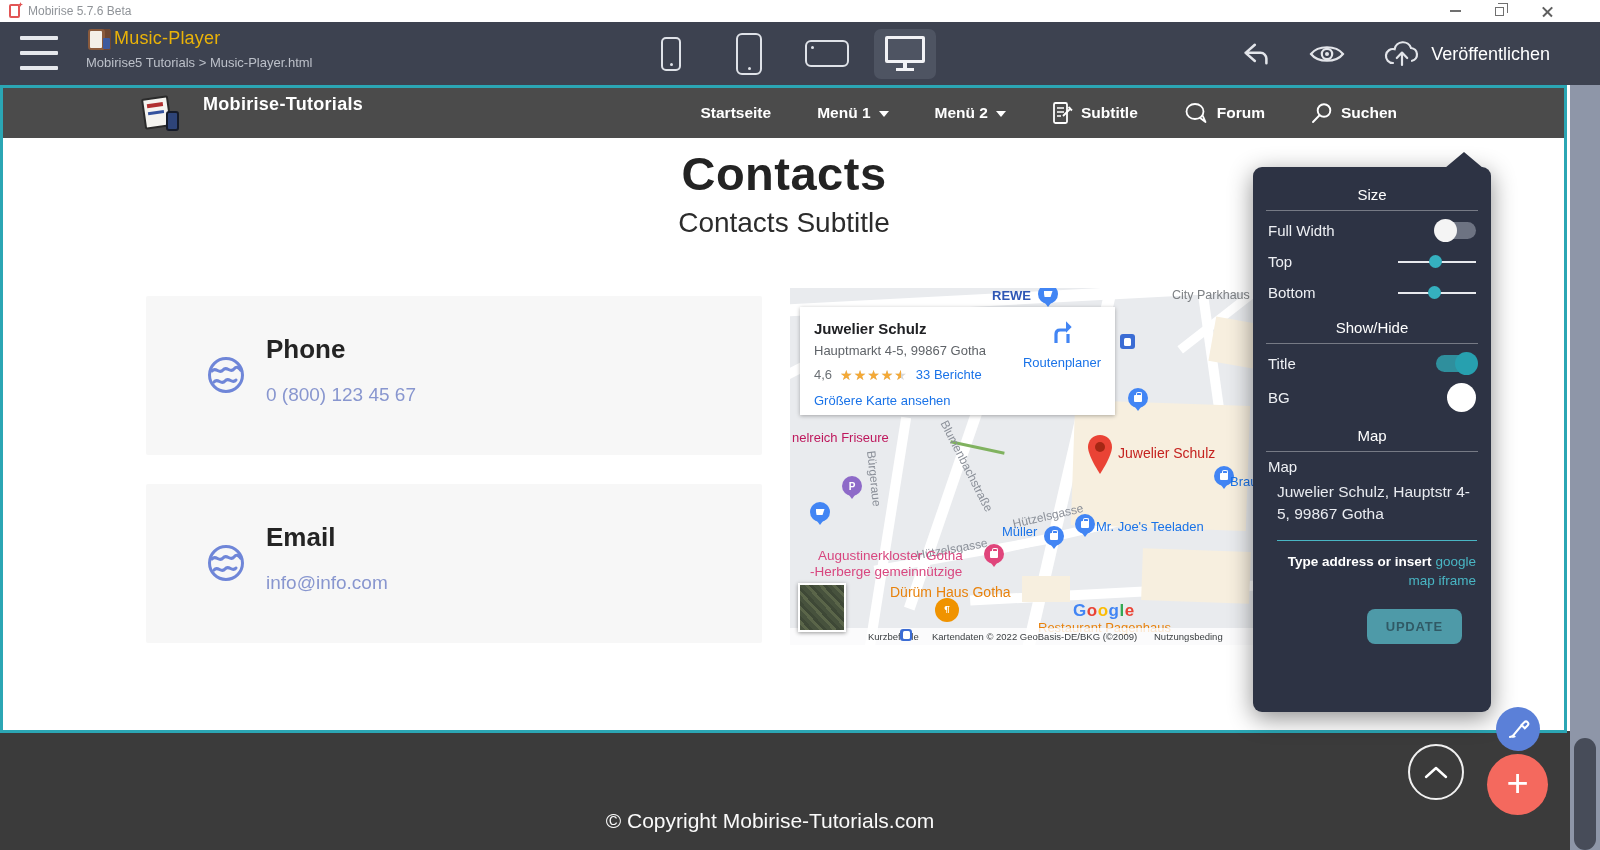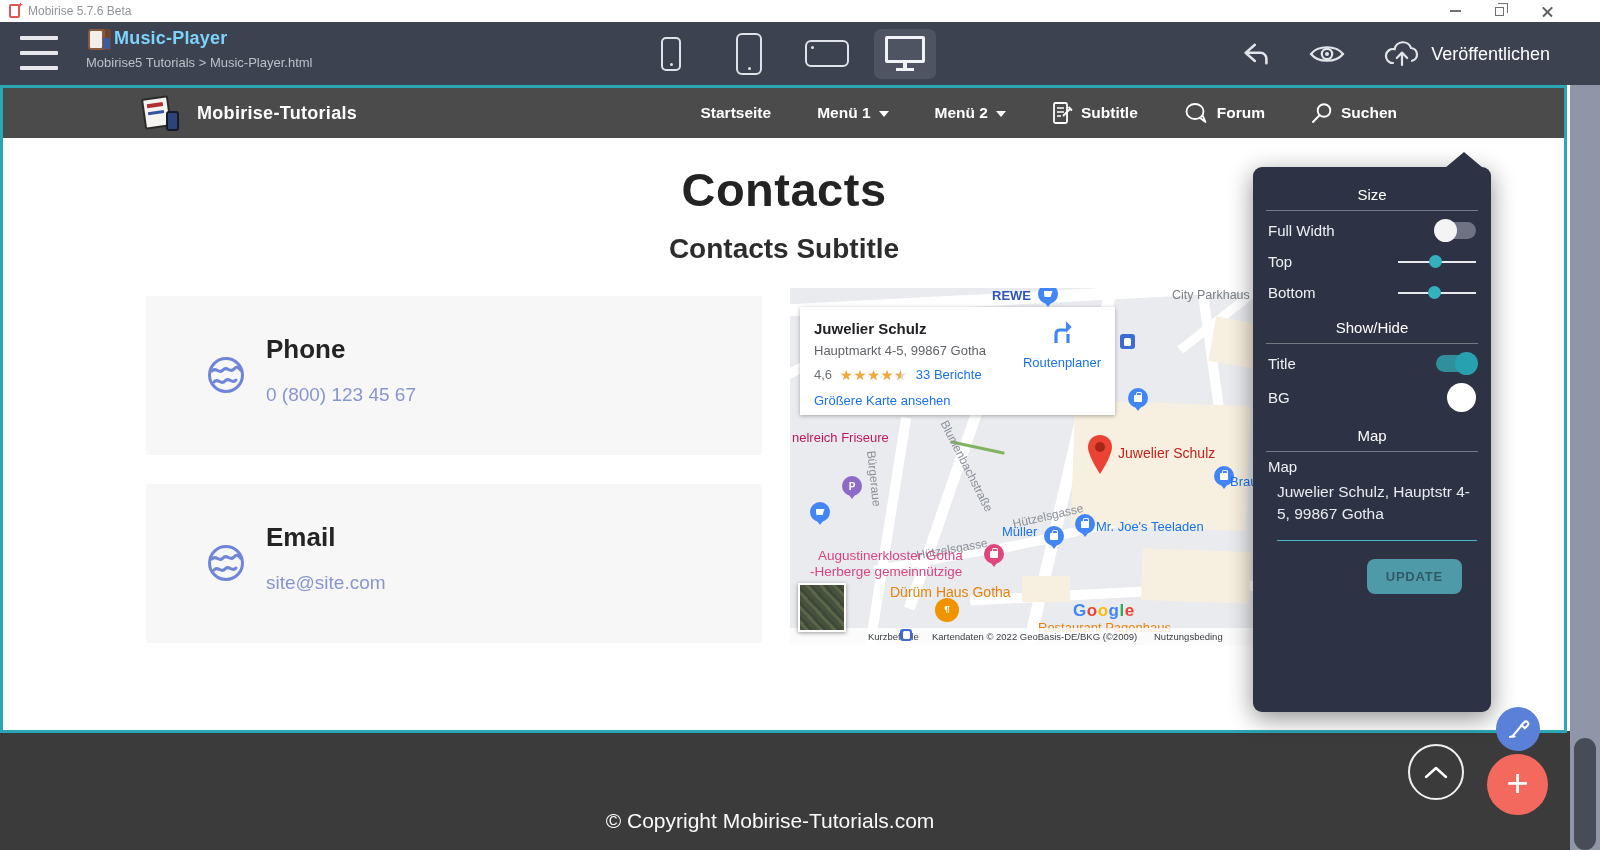--- a/index.html
+++ b/index.html
@@ -22,21 +22,21 @@
   .wb-close span::before,.wb-close span::after{content:"";position:absolute;left:0;top:6px;width:13px;height:1.6px;background:#5f5f5f}
   .wb-close span::before{transform:rotate(45deg)}.wb-close span::after{transform:rotate(-45deg)}
 
   
   .toolbar{position:absolute;left:0;top:22px;width:1600px;height:63px;background:#3d4250;z-index:10}
   .hamburger{position:absolute;left:20px;top:14px;width:38px;height:34px;display:flex;flex-direction:column;justify-content:space-between;cursor:pointer}
   .hamburger i{display:block;height:4px;background:#e6e8ec;border-radius:1px}
   .proj-ico{position:absolute;left:88px;top:7px;width:23px;height:21px;background:#8a5a3c;border-radius:3px;box-shadow:inset -6px 0 0 #6e4630}
   .proj-ico::before{content:"";position:absolute;left:2px;top:2px;width:12px;height:17px;background:#f3efe8;border-radius:1px}
   .proj-ico::after{content:"";position:absolute;right:1px;bottom:1px;width:7px;height:11px;background:#3d5a9e;border-radius:1px}
-  .proj-title{position:absolute;left:114px;top:6px;font-size:18px;font-weight:700;color:#7dd3fc;letter-spacing:.2px}
+  .proj-title{position:absolute;left:114px;top:6px;font-size:18px;font-weight:400;color:#eab308;letter-spacing:.2px}
   .breadcrumb{position:absolute;left:86px;top:33px;font-size:13px;color:#bcc0c9}
   .devices{position:absolute;left:640px;top:4px;height:55px;display:flex;align-items:center;gap:16px}
   .dev-btn{width:62px;height:50px;display:flex;align-items:center;justify-content:center;border-radius:7px;cursor:pointer}
   .dev-btn.selected{background:#4e5462}
   .ic-phone-s{width:20px;height:34px;border:2.5px solid #dfe2e8;border-radius:5px;position:relative}
   .ic-phone-s::after,.ic-phone-l::after{content:"";position:absolute;left:50%;bottom:3px;width:3px;height:3px;margin-left:-1.5px;border-radius:50%;background:#dfe2e8}
   .ic-phone-l{width:26px;height:42px;border:2.5px solid #dfe2e8;border-radius:6px;position:relative}
   .ic-tablet{width:44px;height:27px;border:2.5px solid #dfe2e8;border-radius:6px;position:relative}
   .ic-tablet::after{content:"";position:absolute;left:4px;top:4px;width:3px;height:3px;border-radius:50%;background:#dfe2e8}
   .ic-desktop{position:relative;width:40px;height:36px}
@@ -46,35 +46,35 @@
   .tb-right{position:absolute;right:50px;top:6px;height:52px;display:flex;align-items:center;gap:38px}
   .tb-btn{display:flex;align-items:center;gap:10px;cursor:pointer}
   .publish-label{font-size:18px;color:#fff}
 
   
   .sel-border{position:absolute;left:0;top:85px;width:1567px;height:648px;border:3px solid #2ba6b4;z-index:3;pointer-events:none}
 
   
   .page{position:absolute;left:3px;top:88px;width:1562px;height:643px;background:#fff;z-index:1;overflow:hidden}
   .site-nav{position:relative;width:100%;height:50px;background:#4b4b4b;display:flex;align-items:center}
-  .brand{display:flex;align-items:center;gap:14px;margin-left:138px}
+  .brand{display:flex;align-items:flex-start;gap:20px;margin-left:138px}
   .brand-logo{position:relative;width:42px;height:38px}
   .lg-book{position:absolute;left:2px;top:3px;width:27px;height:31px;background:#f5f4f0;border:2px solid #2b2b2b;transform:rotate(-8deg);border-radius:2px}
   .lg-book::before{content:"";position:absolute;left:3px;top:4px;width:16px;height:4px;background:#b03030}
   .lg-book::after{content:"";position:absolute;left:3px;top:12px;width:16px;height:3px;background:#35539e}
   .lg-phone{position:absolute;right:4px;bottom:1px;width:13px;height:20px;background:#2e4479;border:2px solid #151b2a;border-radius:3px}
   .brand-name{font-size:18px;font-weight:700;color:#fff;letter-spacing:.3px}
   .nav-items{display:flex;align-items:center;gap:46px;margin-left:auto;margin-right:168px}
   .nav-item{display:flex;align-items:center;gap:8px;color:#fff;font-size:15.5px;font-weight:600;cursor:pointer;white-space:nowrap}
   .caret{width:0;height:0;border-left:5px solid transparent;border-right:5px solid transparent;border-top:6px solid #fff;margin-top:2px}
   .nav-svg{display:block}
 
-  .hero{padding-top:24px;text-align:center}
+  .hero{padding-top:8px;text-align:center}
   .hero-title{font-size:47px;font-weight:800;color:#232323;letter-spacing:.5px}
-  .hero-sub{margin-top:16px;font-size:28px;font-weight:700;color:#2c2c2c}
+  .hero-sub{margin-top:6px;font-size:28px;font-weight:400;color:#2c2c2c}
 
   .contact-card{position:absolute;left:143px;width:616px;height:159px;background:#f7f7f7;border-radius:2px}
   .card-phone{top:208px}.card-email{top:396px}
   .card-ico{position:absolute;left:60px;top:59px}
   .card-heading{position:absolute;left:120px;top:38px;font-size:26px;font-weight:800;color:#242424}
   .card-link{position:absolute;left:120px;top:88px;font-size:19px;color:#8896cf;cursor:pointer}
 
   
   .map{position:absolute;left:787px;top:200px;width:463px;height:357px;background:#e9ebee;overflow:hidden;cursor:grab}
   .st{position:absolute;background:#fff}
@@ -295,21 +295,21 @@
       <div class="card-link">0 (800) 123 45 67</div>
     </div>
 
     <div class="contact-card card-email">
       <svg class="card-ico" width="40" height="40" viewBox="0 0 40 40">
           <circle cx="20" cy="20" r="16.5" fill="none" stroke="#6f86d8" stroke-width="3"></circle>
           <path d="M6 16 c4 -5 7 4 11 -1 s7 4 11 -1 s6 2 7 1" fill="none" stroke="#6f86d8" stroke-width="3" stroke-linecap="round"></path>
           <path d="M8 27 c4 -5 7 4 11 -1 s7 4 11 -1" fill="none" stroke="#6f86d8" stroke-width="3" stroke-linecap="round"></path>
         </svg>
       <div class="card-heading">Email</div>
-      <div class="card-link">site@site.com</div>
+      <div class="card-link">info@info.com</div>
     </div>
 
     <div class="map">
 
       <div class="st" style="left:-5px;top:4px;width:480px;height:12px;transform:rotate(-3deg)"></div>
       <div class="st" style="left:-25px;top:55px;width:150px;height:10px;transform:rotate(-27deg)"></div>
       <div class="st" style="left:152px;top:92px;width:11px;height:235px;transform:rotate(19deg)"></div>
       <div class="st" style="left:92px;top:128px;width:10px;height:245px;transform:rotate(9deg)"></div>
       <div class="st" style="left:83px;top:262px;width:180px;height:9px;transform:rotate(-10deg)"></div>
       <div class="st" style="left:205px;top:240px;width:155px;height:9px;transform:rotate(-13deg)"></div>
@@ -469,20 +469,23 @@
       <span class="p-lab">BG</span>
       <span class="bg-swatch"></span>
     </div>
 
     <div class="p-head" style="margin-top:11px">Map</div>
     <div class="p-div"></div>
 
     <div class="p-maplab">Map</div>
     <textarea class="p-textarea" spellcheck="false" style="">Juwelier Schulz, Hauptstr 4-5, 99867 Gotha</textarea>
 
+    <div class="p-hint">
+      <b>Type address or insert</b><a>google map iframe</a>
+    </div>
 
     <button class="p-update">UPDATE</button>
   </div>
 
   <div class="scroll-track">
     <div class="scroll-thumb"></div>
   </div>
 
   <div class="fab fab-pencil">
     <svg width="24" height="24" viewBox="0 0 24 24">

